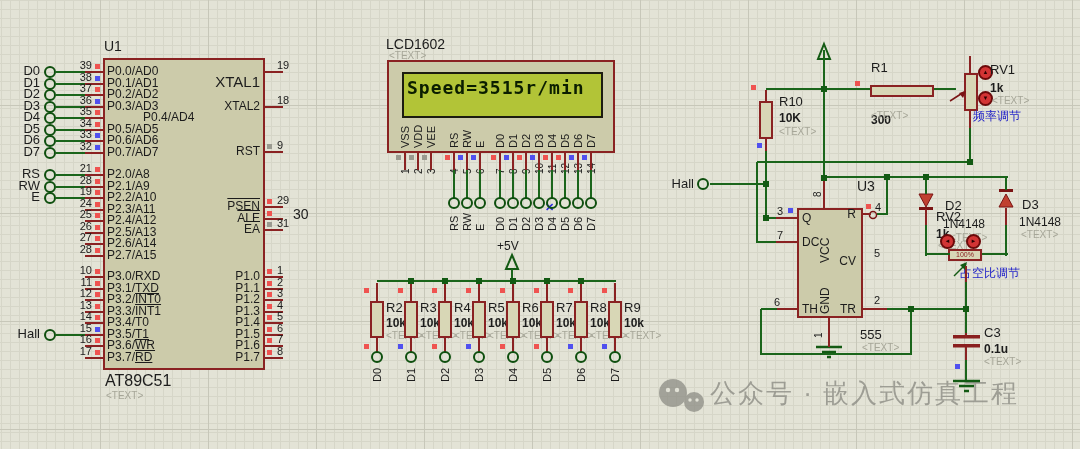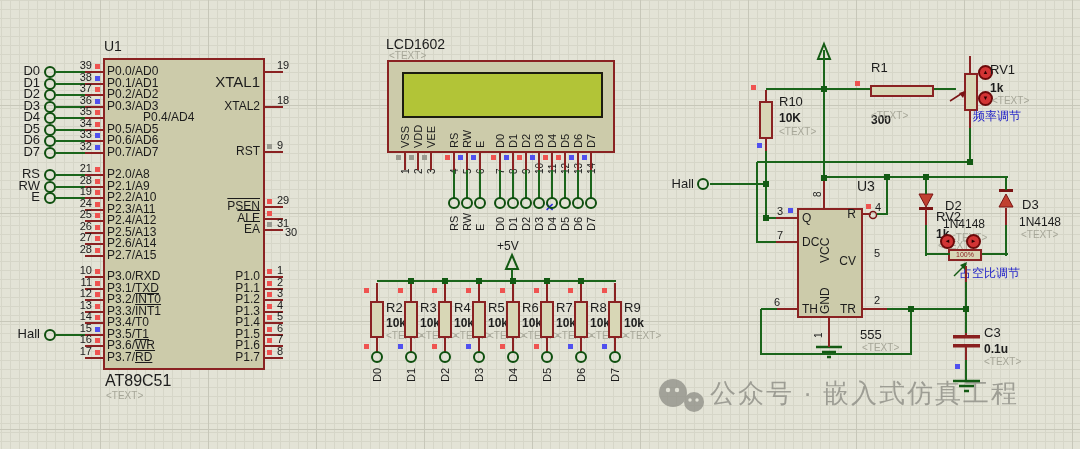--- a/index.html
+++ b/index.html
@@ -45,20 +45,21 @@
 
   <div class="txt" style="left:104px;top:38px;font-size:14px">U1</div>
   <div class="chip" style="left:103px;top:58px;width:158px;height:308px"></div>
   <div class="txt" style="left:105px;top:372px;font-size:16px">AT89C51</div>
   <div class="txt gray" style="left:106px;top:390px;font-size:10px">&lt;TEXT&gt;</div>
 
   <div class="txt" style="left:386px;top:36px;font-size:14px">LCD1602</div>
   <div class="txt gray" style="left:389px;top:50px;font-size:10px">&lt;TEXT&gt;</div>
   <div class="chip" style="left:387px;top:60px;width:224px;height:89px"></div>
   <div class="lcdscreen" style="left:402px;top:72px;width:197px;height:42px"></div>
+  <div class="lcdtext" style="left:407px;top:77px">Speed=3515r/min</div>
   <div class="txt" style="left:545px;top:201px;font-size:11px;color:#2a2ae0;font-weight:bold">✕</div>
 
   <div class="txt" style="left:497px;top:240px;font-size:12px">+5V</div>
 
   <div class="res" style="left:759px;top:101px;width:10px;height:34px"></div>
   <div class="txt" style="left:779px;top:95px;font-size:13px">R10</div>
   <div class="txt bold" style="left:779px;top:112px;font-size:12px">10K</div>
   <div class="txt gray" style="left:779px;top:126px;font-size:10px">&lt;TEXT&gt;</div>
 
   <div class="res" style="left:870px;top:85px;width:60px;height:8px"></div>
@@ -358,21 +359,21 @@
     <div class="txt right" style="left: 148px; top: 100px; width: 112px; font-size: 12px;">XTAL2</div>
     <div class="wire red" style="left: 265px; top: 151px; width: 18px; height: 2px;"></div>
     <div class="txt" style="left: 277px; top: 139px; font-size: 11px;">9</div>
     <div class="sq gray" style="left: 267px; top: 144px;"></div>
     <div class="txt right" style="left: 148px; top: 145px; width: 112px; font-size: 12px;">RST</div>
     <div class="wire red" style="left: 265px; top: 206px; width: 18px; height: 2px;"></div>
     <div class="txt" style="left: 277px; top: 194px; font-size: 11px;">29</div>
     <div class="sq red" style="left: 267px; top: 199px;"></div>
     <div class="txt right" style="left: 148px; top: 200px; width: 112px; font-size: 12px;"><span class="ov">PSEN</span></div>
     <div class="wire red" style="left: 265px; top: 218px; width: 18px; height: 2px;"></div>
-    <div class="txt" style="left: 285px; top: 206px; font-size: 11px; margin-top: 20px;">30</div>
+    <div class="txt" style="left: 293px; top: 206px; font-size: 14px;">30</div>
     <div class="sq red" style="left: 267px; top: 211px;"></div>
     <div class="txt right" style="left: 148px; top: 212px; width: 112px; font-size: 12px;"><span class="ov">ALE</span></div>
     <div class="wire red" style="left: 265px; top: 229px; width: 18px; height: 2px;"></div>
     <div class="txt" style="left: 277px; top: 217px; font-size: 11px;">31</div>
     <div class="sq gray" style="left: 267px; top: 222px;"></div>
     <div class="txt right" style="left: 148px; top: 223px; width: 112px; font-size: 12px;"><span class="ov">EA</span></div>
     <div class="wire red" style="left: 265px; top: 276px; width: 18px; height: 2px;"></div>
     <div class="txt" style="left: 277px; top: 264px; font-size: 11px;">1</div>
     <div class="sq red" style="left: 267px; top: 269px;"></div>
     <div class="txt right" style="left: 148px; top: 270px; width: 112px; font-size: 12px;">P1.0</div>

